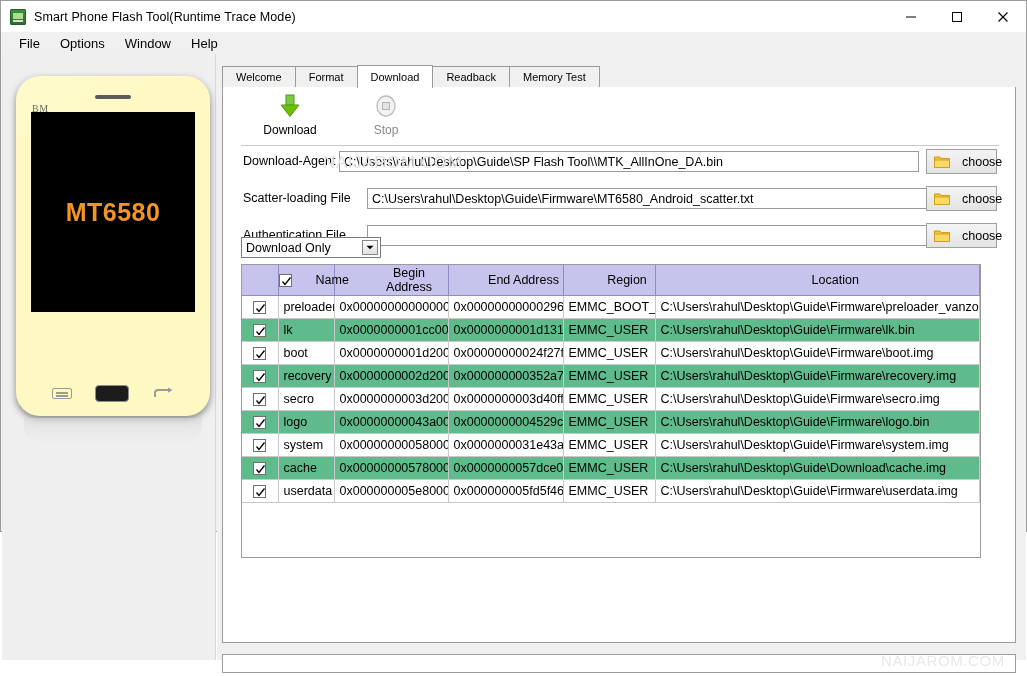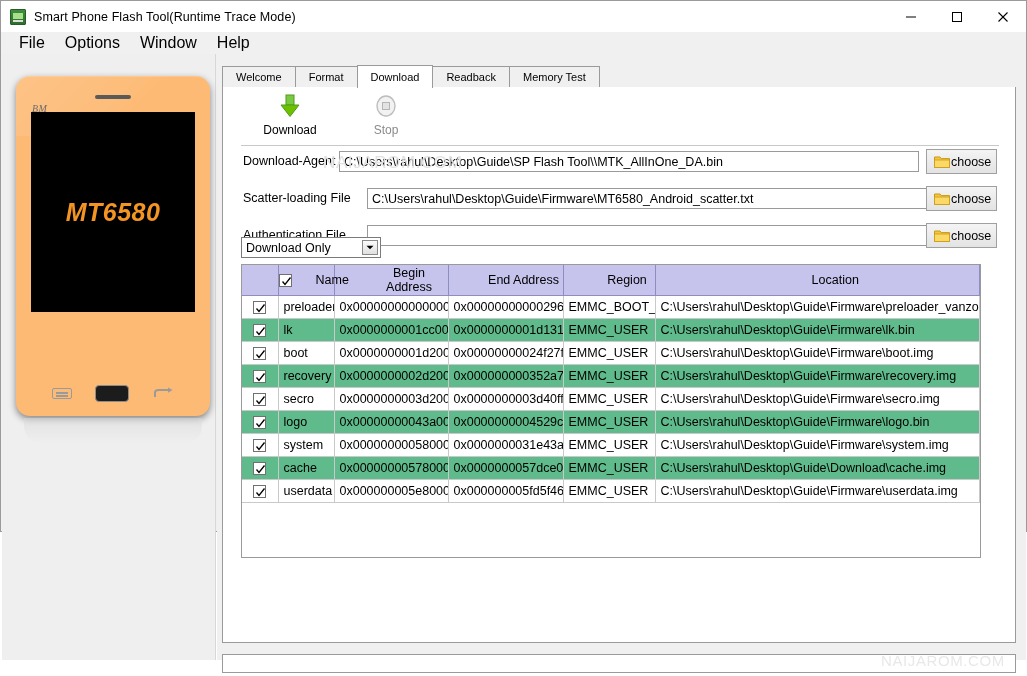--- a/index.html
+++ b/index.html
@@ -64,40 +64,39 @@
   
   .menubar {
     position: absolute; top: 31px; left: 0;
     width: 1025px; height: 22px;
     background: #f0f0f0;
     display: flex; align-items: center;
     padding-left: 8px;
   }
   .menuitem {
     padding: 3px 10px;
-    font-size: 16px; color: #000;
+    font-size: 13px; color: #000;
     white-space: nowrap;
   }
 
   
   .leftpanel {
     position: absolute; left: 1px; top: 53px;
     width: 214px; height: 606px;
     background: #efefef;
     border-right: 1px solid #d8d8d8;
   }
   .phone {
     position: absolute; left: 14px; top: 22px;
     width: 194px; height: 340px;
-    background: #fdba74;
-    border-radius: 14px;
+    background: #fef9c3;
+    border-radius: 24px;
     box-shadow: inset 0 1px 0 rgba(255,255,255,.18),
                 0 3px 7px rgba(0,0,0,.45);
     overflow: hidden;
-    font-style: italic;
   }
   .phone-gloss {
     position: absolute; left: 0; top: 0; width: 100%; height: 60px;
     background: linear-gradient(135deg, rgba(255,255,255,.13) 0%, rgba(255,255,255,.05) 48%, rgba(255,255,255,.0) 60%);
   }
   .phone-speaker {
     position: absolute; left: 50%; transform: translateX(-50%);
     top: 19px; width: 36px; height: 4px;
     background: #5a5a5a; border-radius: 2px;
   }
@@ -235,21 +234,21 @@
     background: #e8e8e8;
     border-left: 1px solid #c0c0c0;
     display: flex; align-items: center; justify-content: center;
   }
   .choose-btn {
     position: absolute; left: 703px; top: 0;
     width: 71px; height: 25px;
     background: linear-gradient(#f4f4f4, #e3e3e3);
     border: 1px solid #a0a0a0;
     display: flex; align-items: center;
-    gap: 1px; padding-left: 7px;
+    gap: 12px; padding-left: 7px;
     font-size: 12.5px;
   }
   .folder-ico { width: 16px; height: 13px; flex: none; }
 
   
   .modewrap {
     position: absolute; left: 18px; top: 150px;
     width: 140px; height: 21px;
     background: #ffffff;
     border: 1px solid #7a7a7a;

